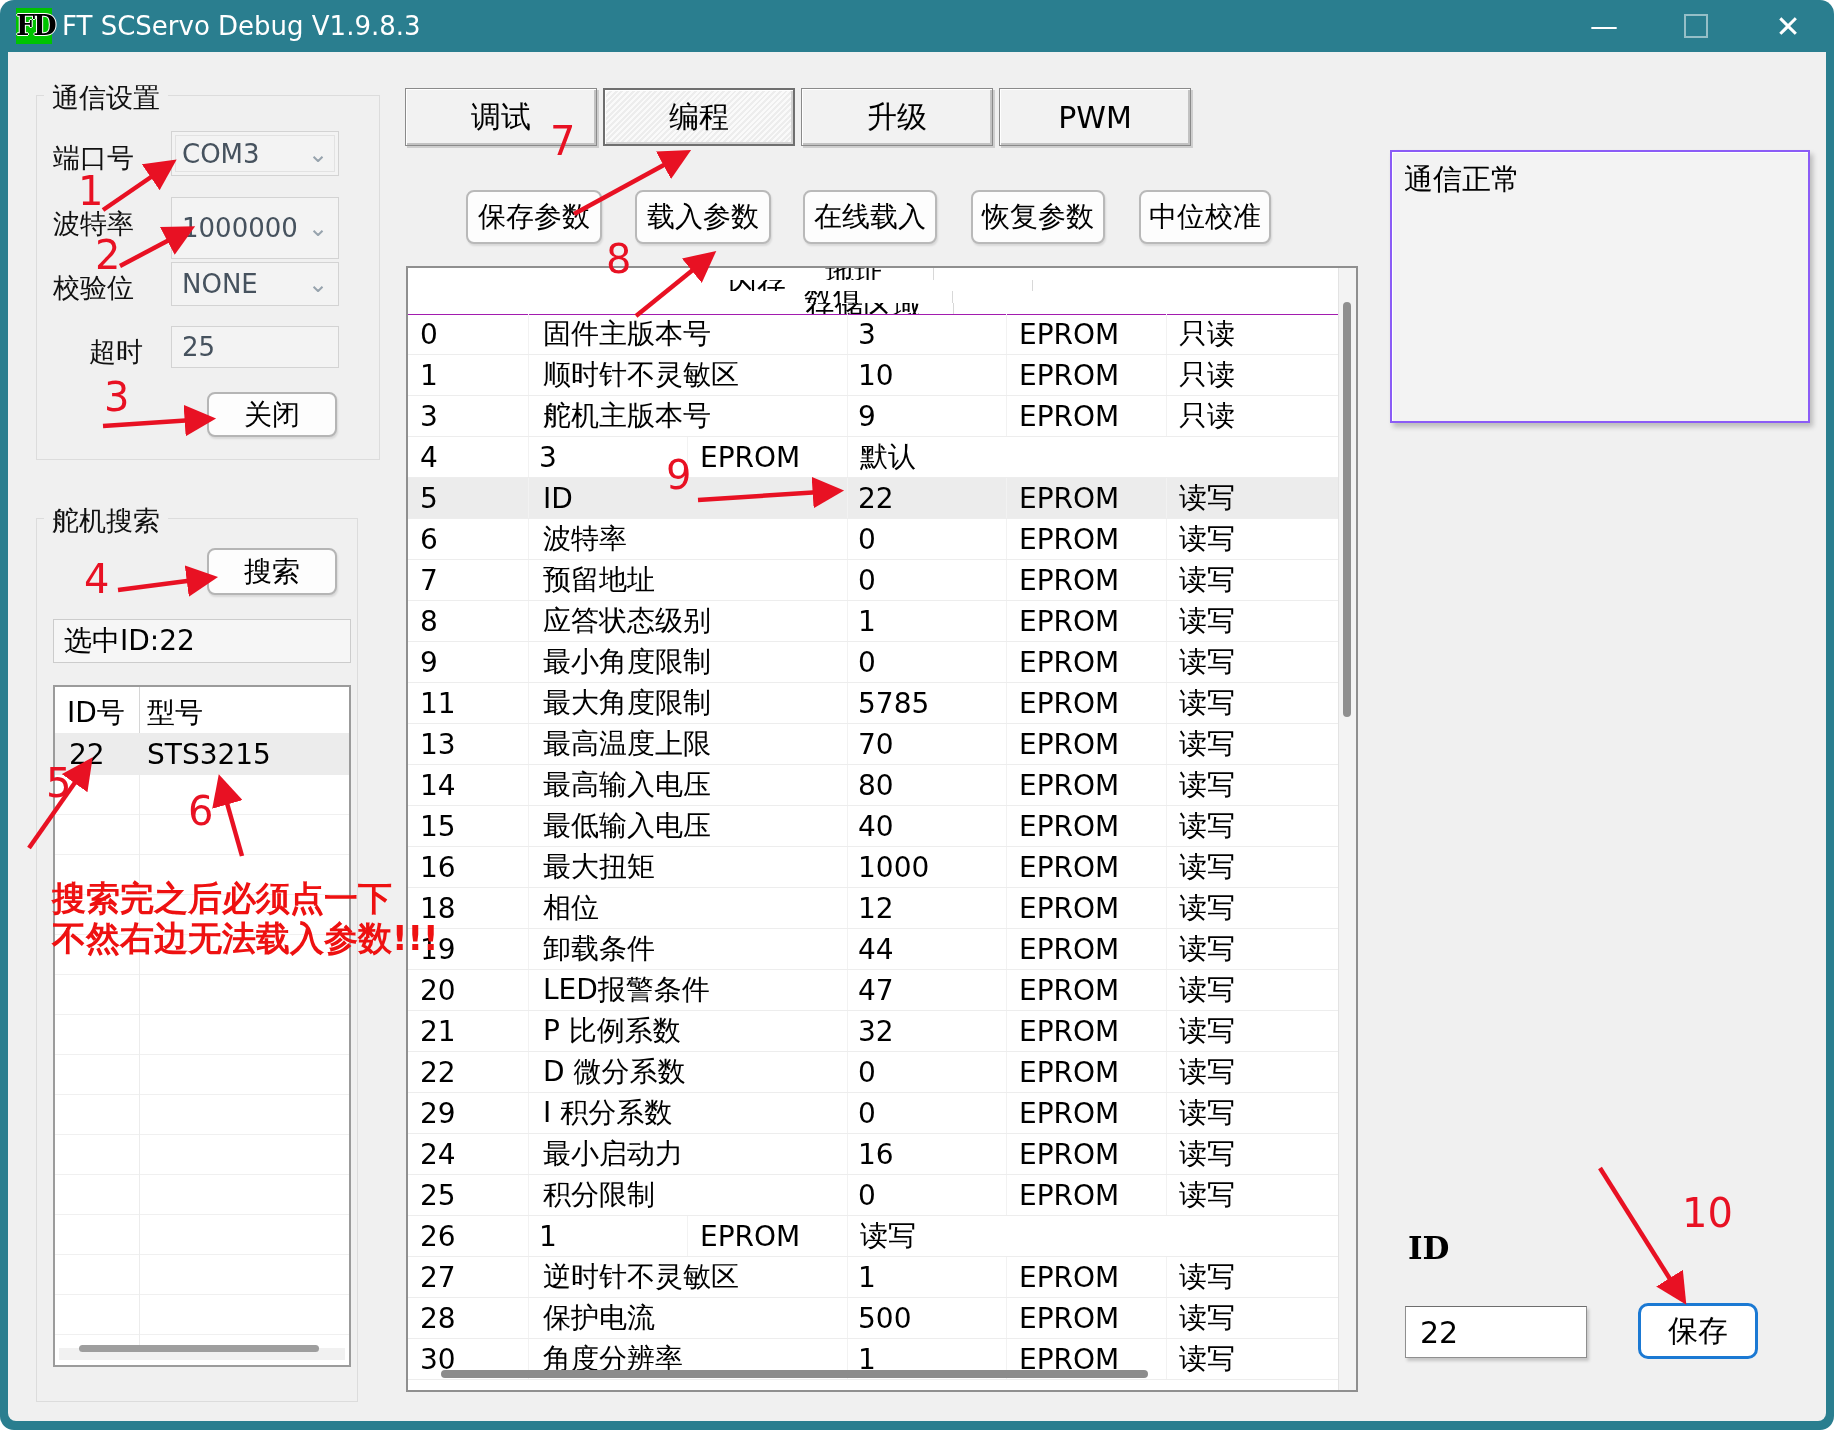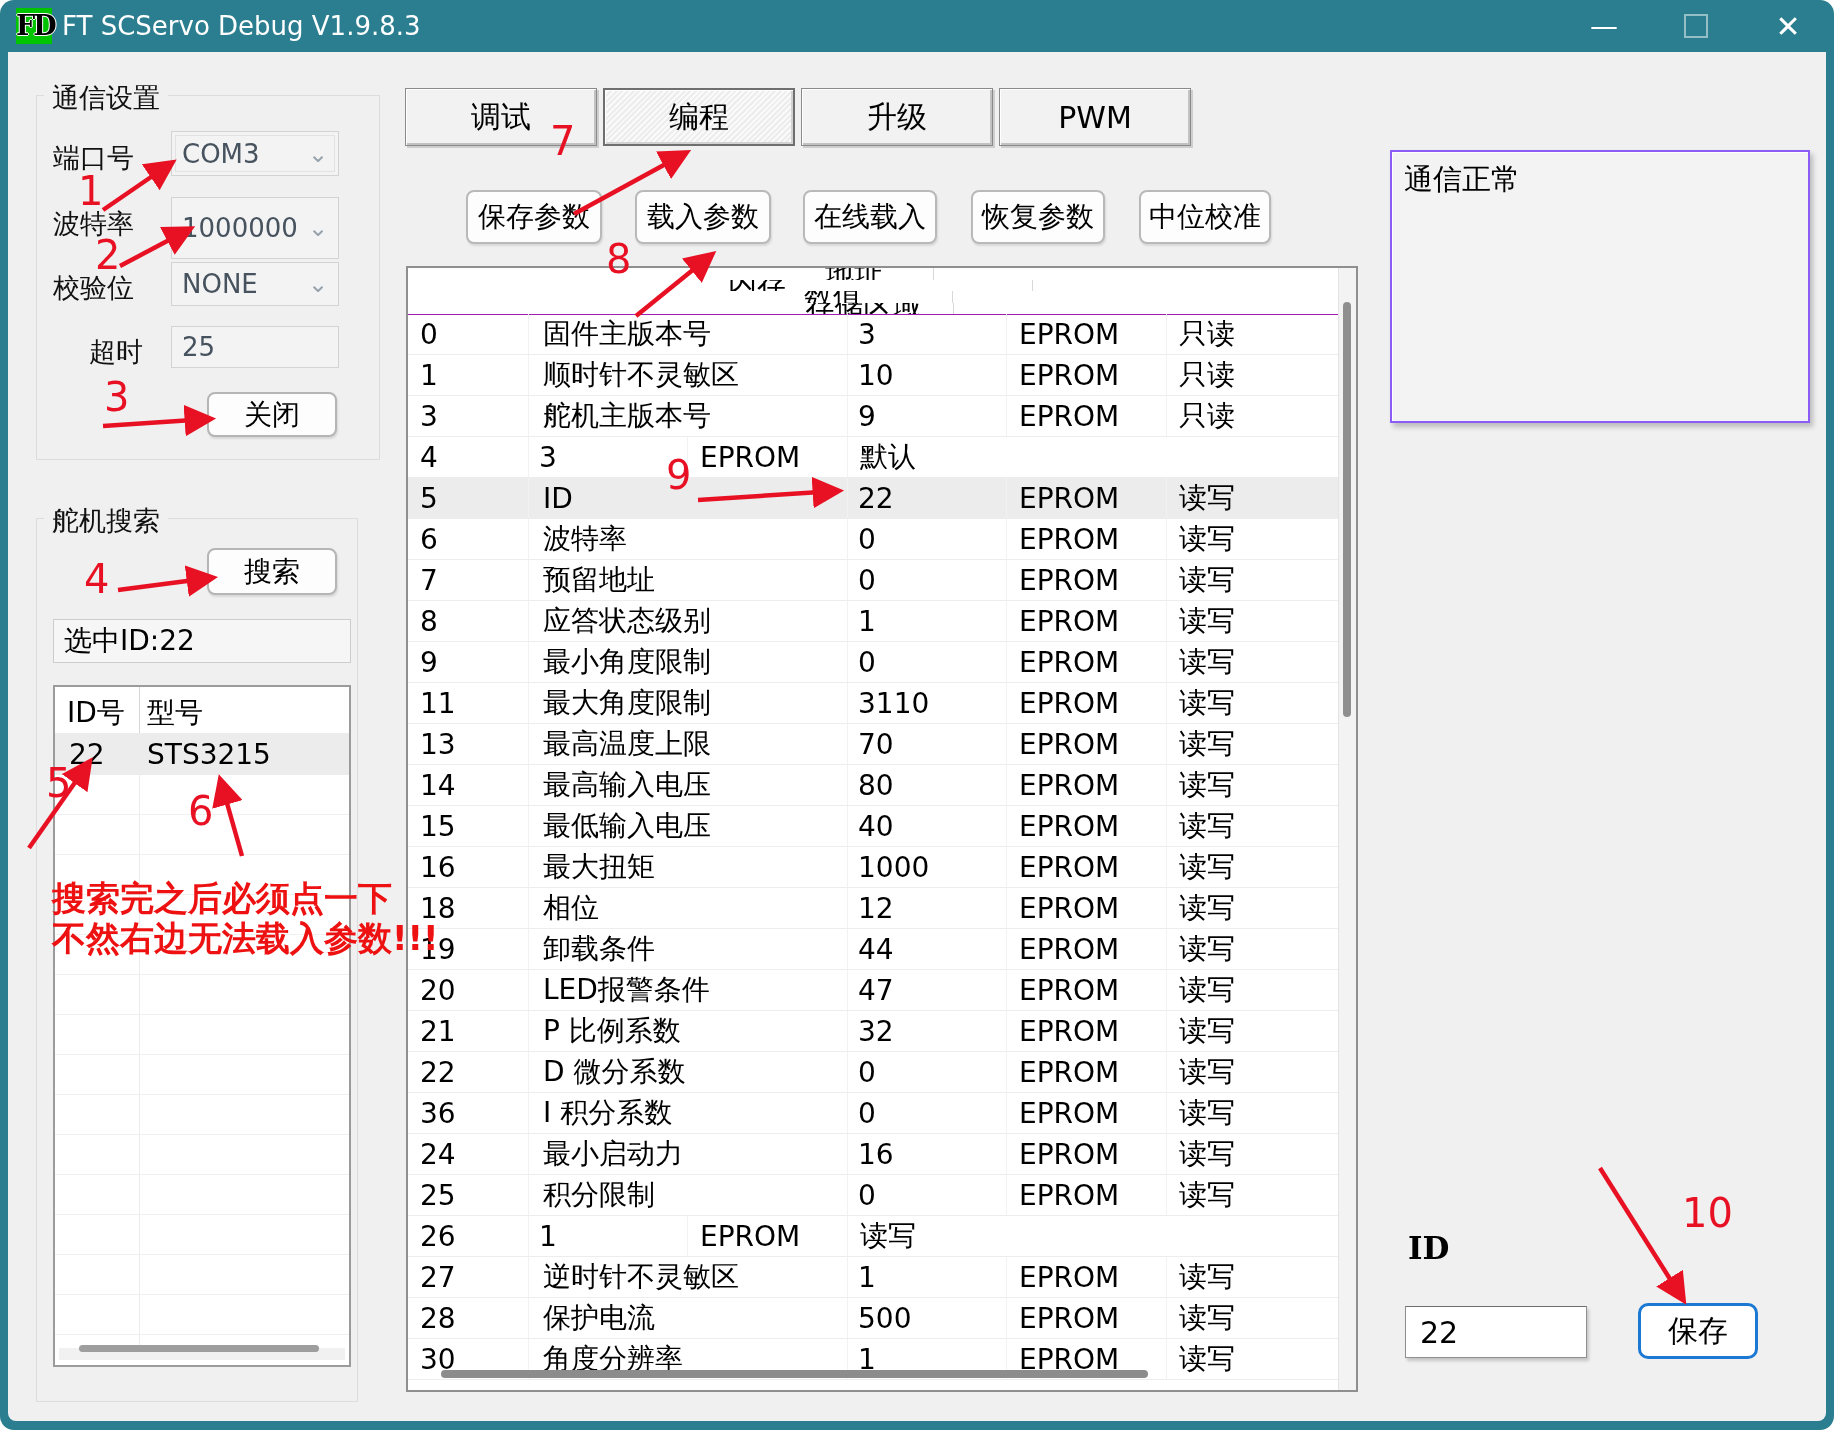--- a/index.html
+++ b/index.html
@@ -261,21 +261,21 @@
           <span class="c c1">9</span>
           <span class="c c2">最小角度限制</span>
           <span class="c c3">0</span>
           <span class="c c4">EPROM</span>
           <span class="c c5">读写</span>
         </div>
 
         <div class="mrow">
           <span class="c c1">11</span>
           <span class="c c2">最大角度限制</span>
-          <span class="c c3">3110</span>
+          <span class="c c3">5785</span>
           <span class="c c4">EPROM</span>
           <span class="c c5">读写</span>
         </div>
 
         <div class="mrow">
           <span class="c c1">13</span>
           <span class="c c2">最高温度上限</span>
           <span class="c c3">70</span>
           <span class="c c4">EPROM</span>
           <span class="c c5">读写</span>
@@ -339,21 +339,21 @@
 
         <div class="mrow">
           <span class="c c1">22</span>
           <span class="c c2">D 微分系数</span>
           <span class="c c3">0</span>
           <span class="c c4">EPROM</span>
           <span class="c c5">读写</span>
         </div>
 
         <div class="mrow">
-          <span class="c c1">36</span>
+          <span class="c c1">29</span>
           <span class="c c2">I 积分系数</span>
           <span class="c c3">0</span>
           <span class="c c4">EPROM</span>
           <span class="c c5">读写</span>
         </div>
 
         <div class="mrow">
           <span class="c c1">24</span>
           <span class="c c2">最小启动力</span>
           <span class="c c3">16</span>

